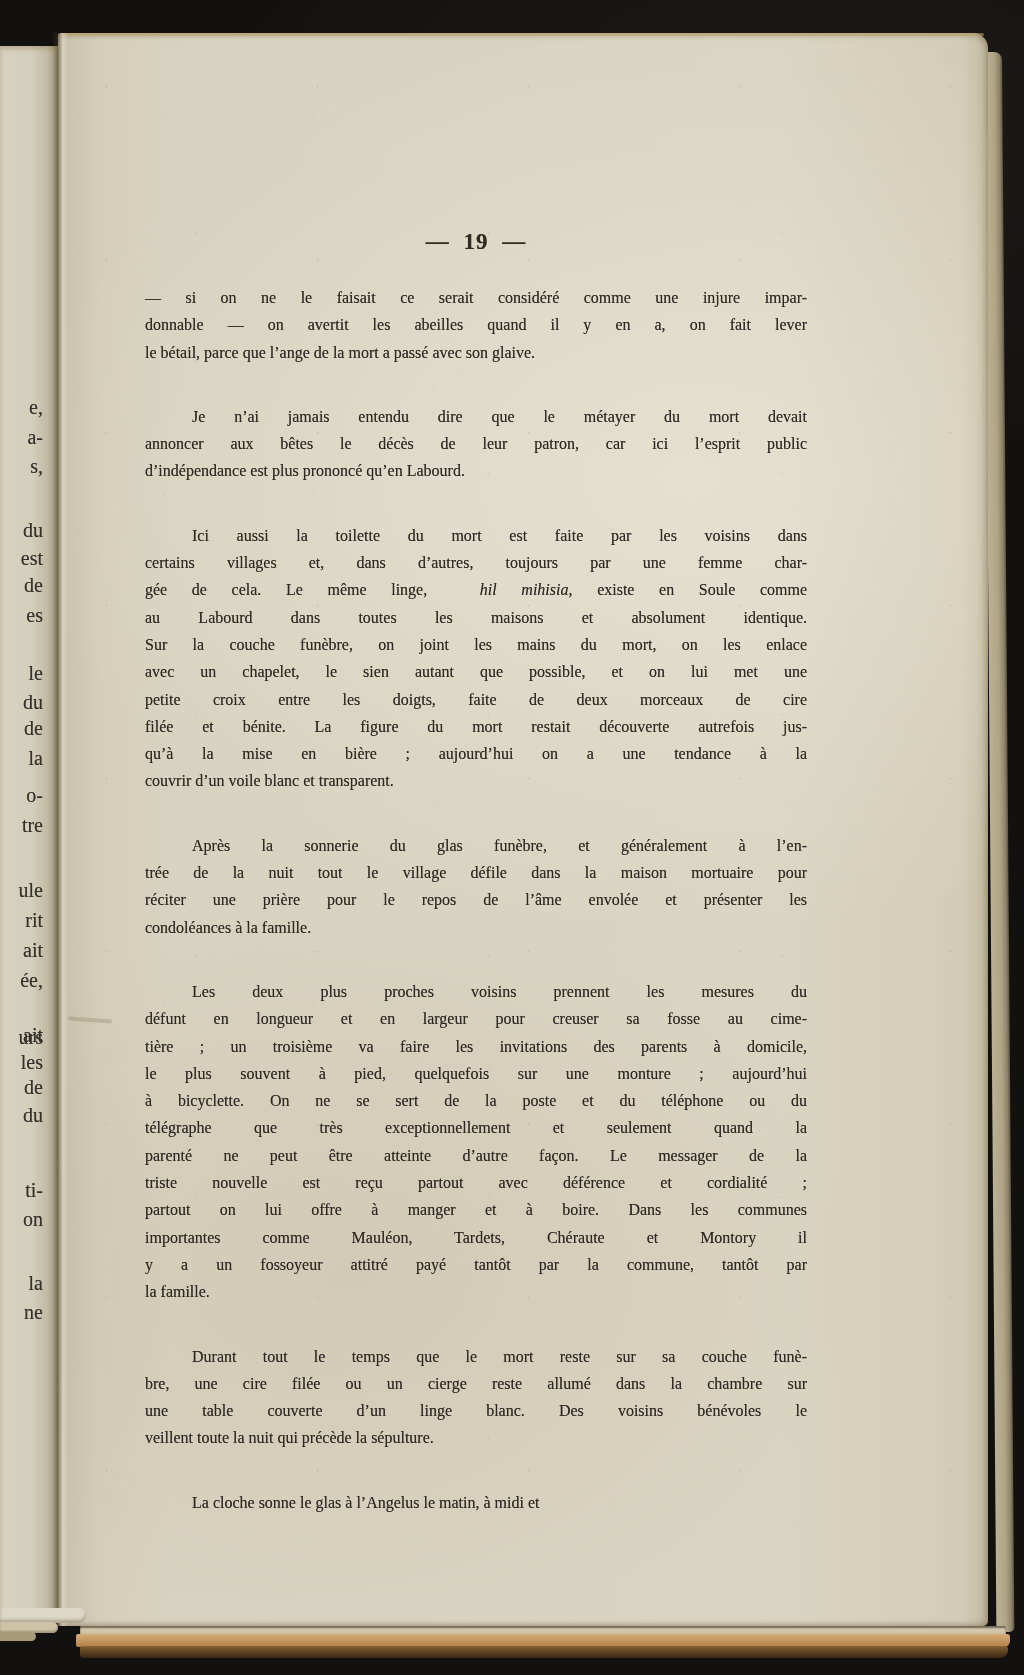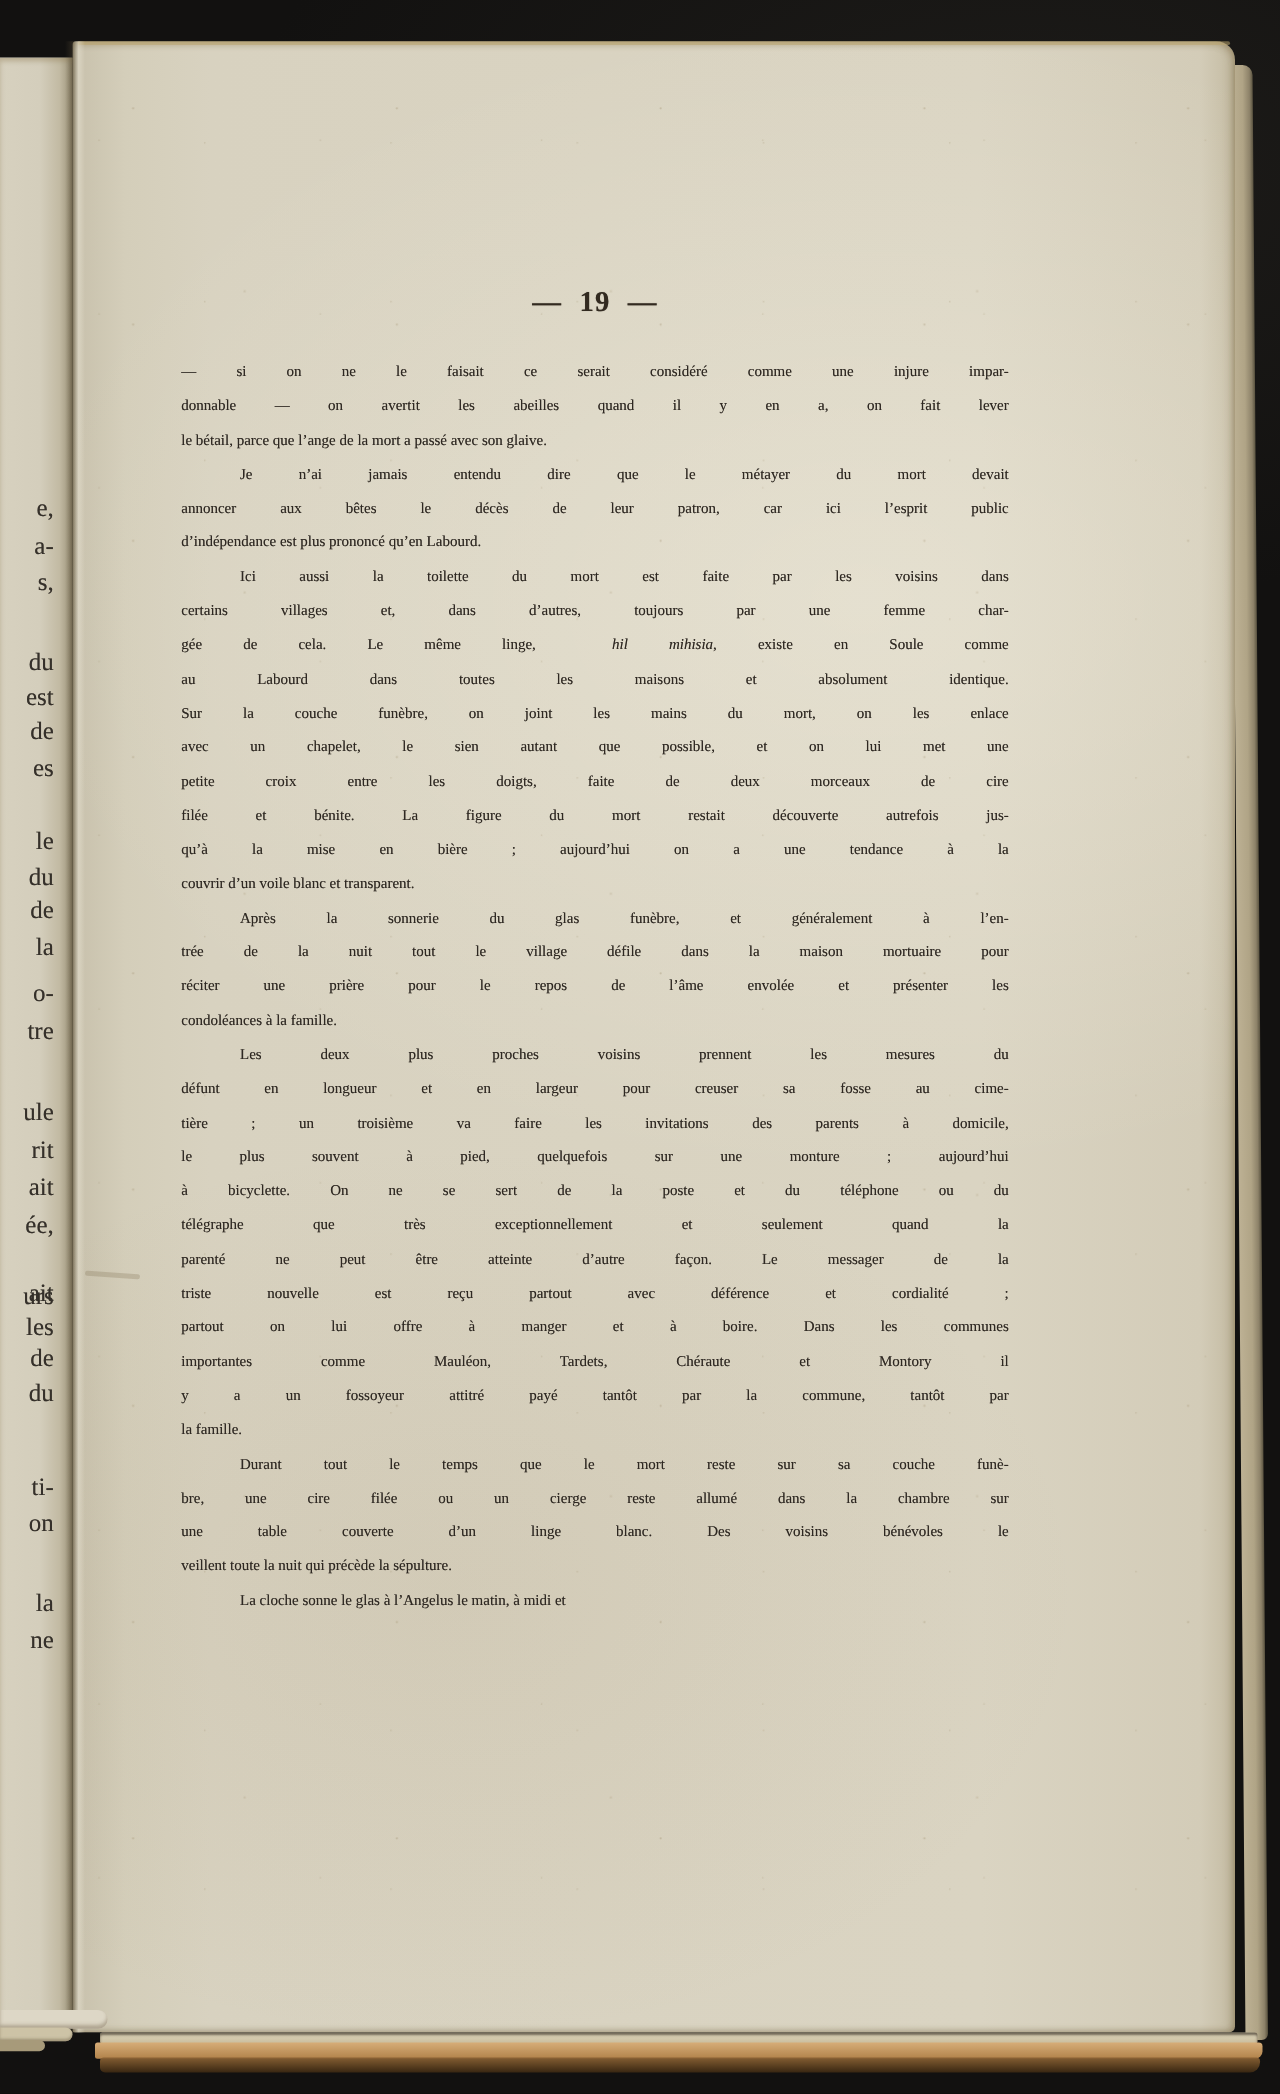--- a/index.html
+++ b/index.html
@@ -60,26 +60,26 @@
   
   .page-header{
     position:absolute;left:145px;top:229px;width:662px;
     text-align:center;font-size:23px;font-weight:700;color:#322a20;
     letter-spacing:1px;word-spacing:7px;
     text-shadow:0 0 .6px rgba(50,42,32,.55);
   }
   
   .text-block{position:absolute;left:145px;top:284px;width:662px;color:#2e2822;}
   .tline{
-    height:27.3px;line-height:27.3px;font-size:12px;white-space:normal;
+    height:27.3px;line-height:27.3px;font-size:16px;white-space:normal;
     text-shadow:0 0 .5px rgba(46,40,34,.55);
     font-family:Liberation Serif, serif;
   }
   .tline.j{text-align:justify;text-align-last:justify;}
-  .tline.ind{text-indent:47px;}
+  .tline.ind{text-indent:47px;margin-top:37px;}
   .tline i{font-style:italic;margin-left:28px;}
   
   .fragments{position:absolute;left:0;top:0;width:47px;height:1675px;overflow:hidden;}
   .frag{
     position:absolute;right:4px;white-space:nowrap;font-size:20px;color:#35302a;
     line-height:26px;text-shadow:0 0 .5px rgba(50,44,36,.5);
   }
   
   .edge-cream{
     position:absolute;left:80px;top:1626px;width:926px;height:9px;

